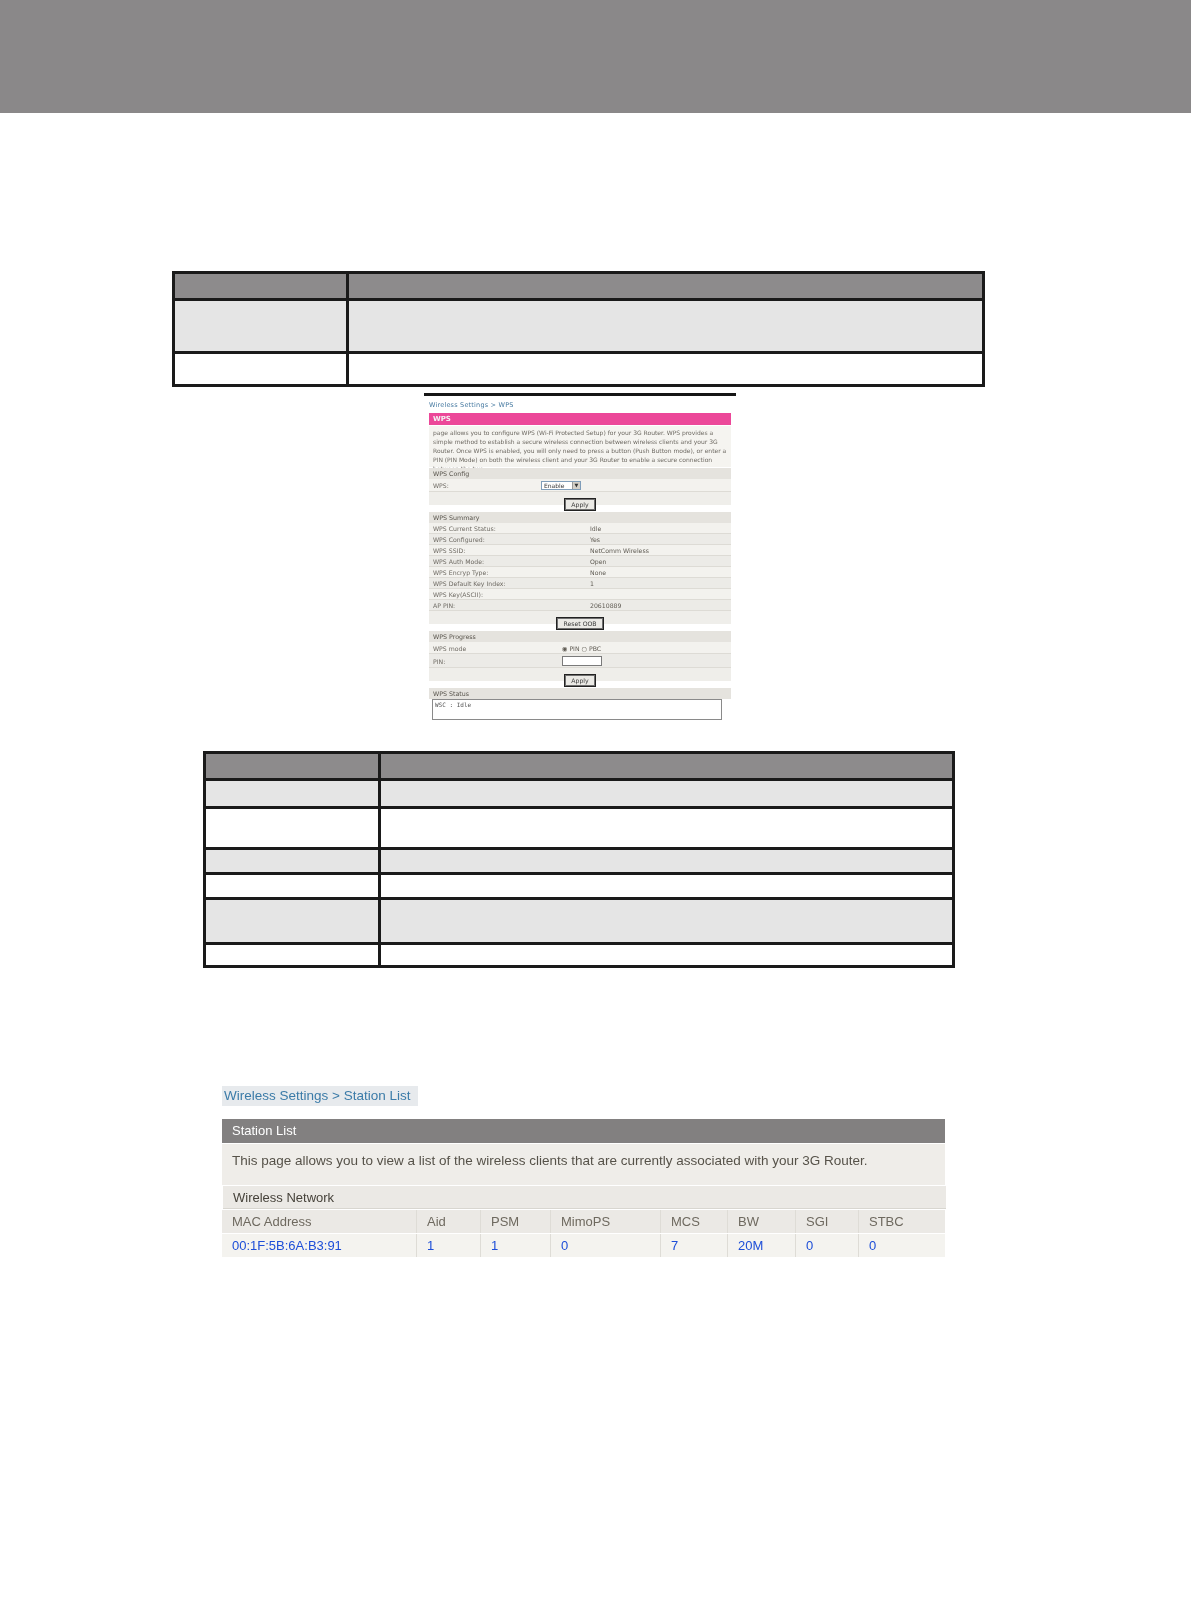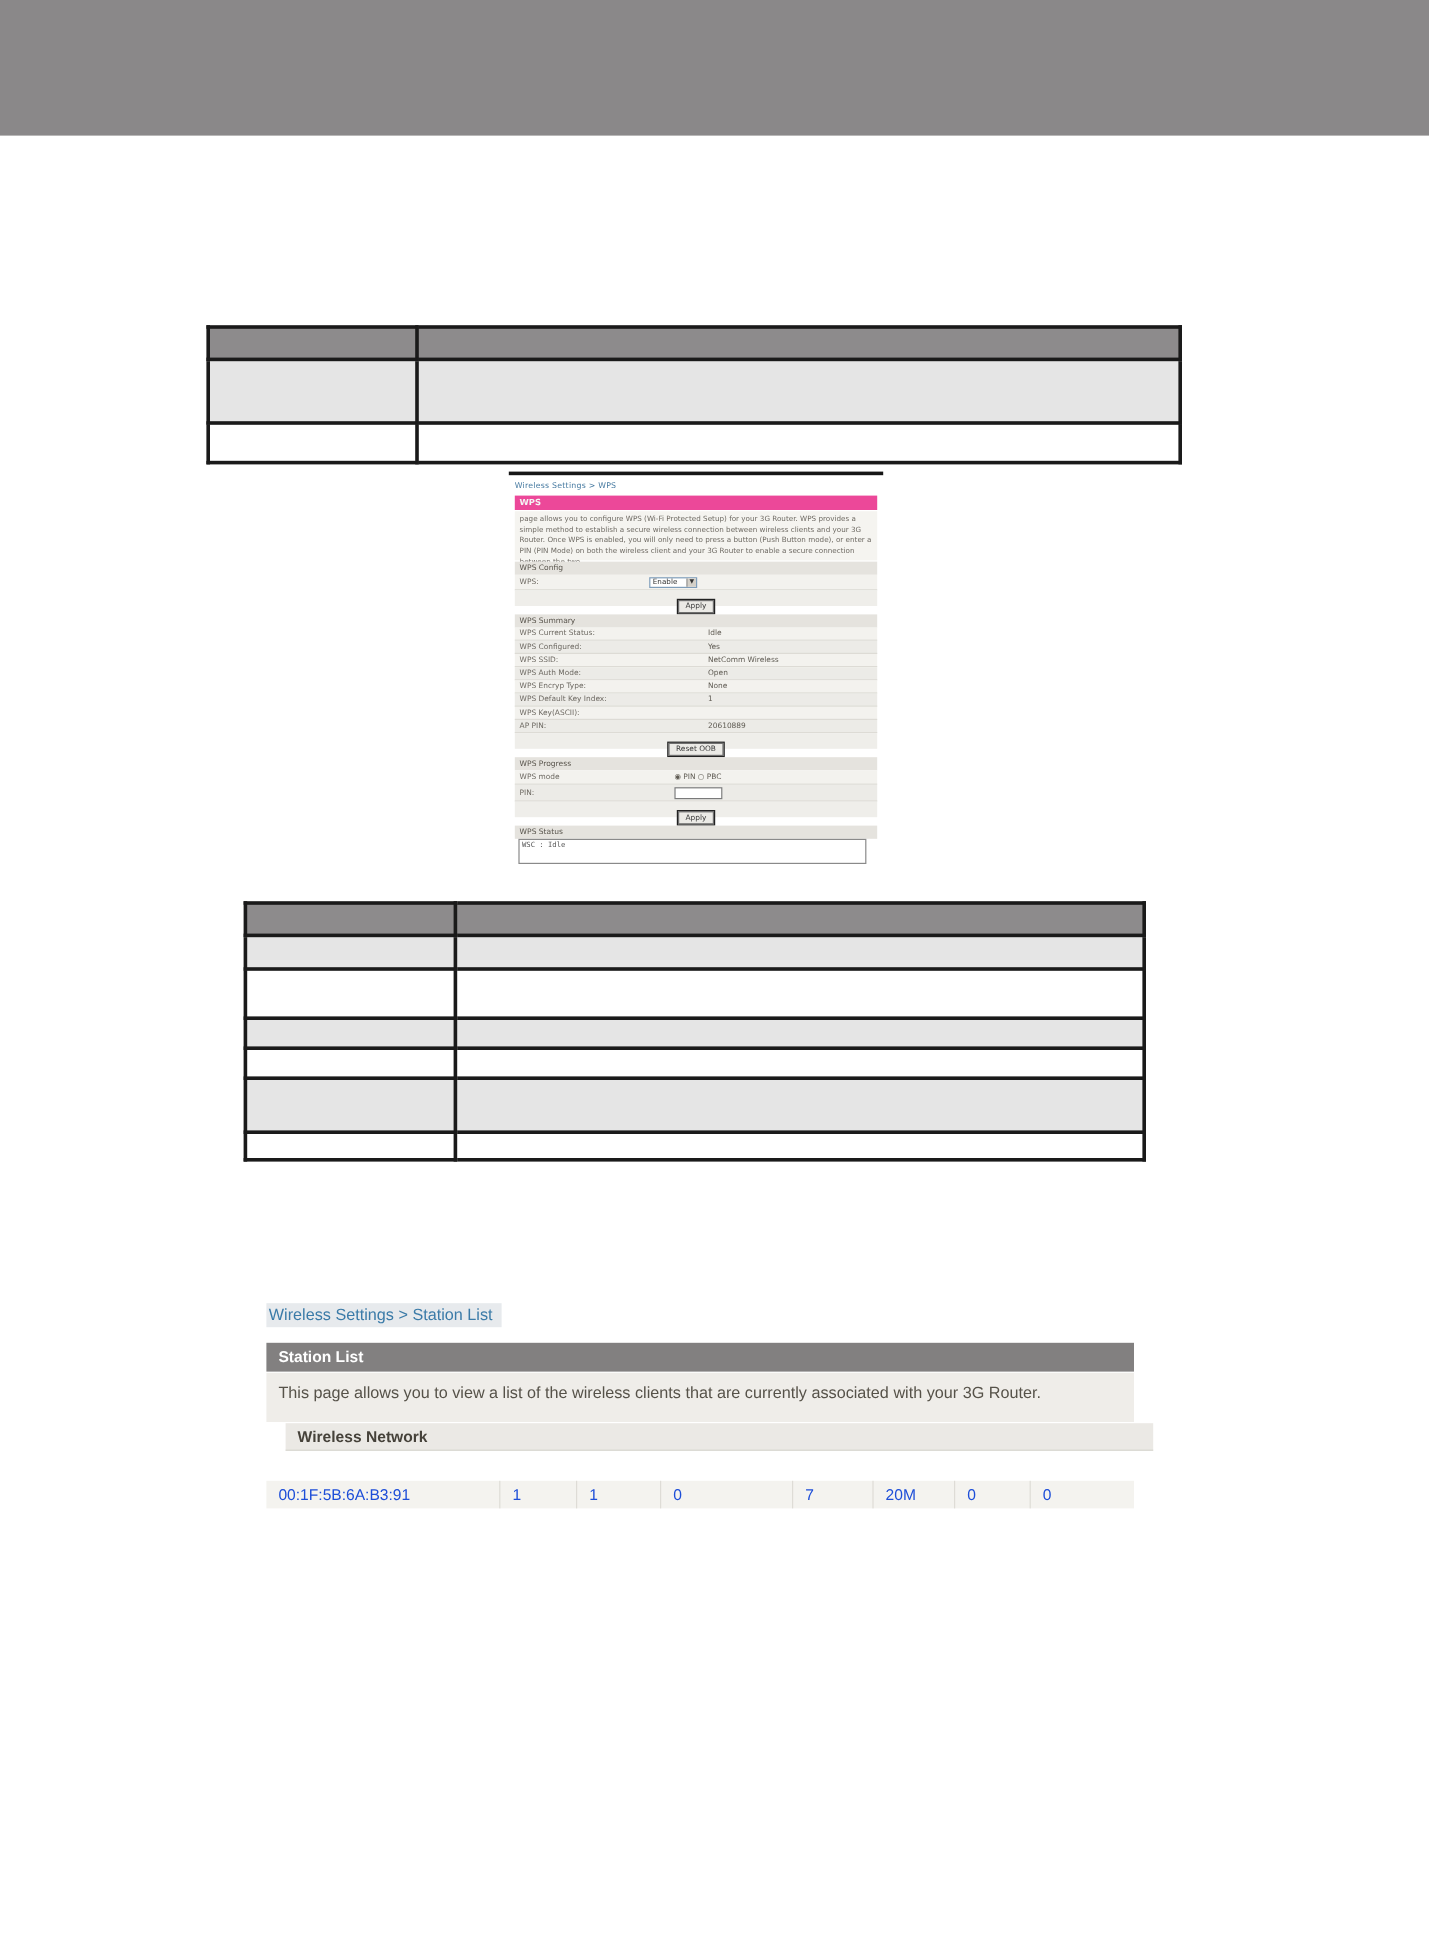--- a/index.html
+++ b/index.html
@@ -42,25 +42,25 @@
   .mini-input { position:absolute; left:133px; top:2px; width:40px; height:10px; background:#fff; border:1px solid #7a7a7a; }
   .radio-group { position:absolute; left:133px; top:50%; transform:translateY(-50%); font-size:6.2px; color:#5f5b53; }
   .mini-textarea { position:absolute; left:8px; top:306px; width:290px; height:21px; background:#fff;
                    border:1px solid #8a8a8a; font-size:6px; color:#555; padding:1px 2px;
                    font-family:"DejaVu Sans Mono", monospace; resize:none; }
 
   
   .sl-crumb { position:absolute; left:222px; top:1086px; font-size:13.5px; color:#3b7ba8;
               background:#e7eaed; padding:2px 8px 3px 2px; }
   .sl-header { position:absolute; left:222px; top:1119px; width:723px; height:24px; background:#828080;
-               color:#ffffff; font-size:13px; font-weight:bold; line-height:24px; padding-left:10px; }
+               color:#ffffff; font-size:13px; font-weight:normal; line-height:24px; padding-left:10px; }
   .sl-desc { position:absolute; left:222px; top:1144px; width:723px; height:41px; background:#efede9;
              color:#565249; font-size:13.5px; padding:9px 10px 0 10px; }
-  .sl-sub { position:absolute; left:238px; top:1186px; width:723px; height:23px; background:#ebe9e5;
-            color:#46423a; font-size:13px; font-weight:bold; line-height:23px; padding-left:10px;
+  .sl-sub { position:absolute; left:223px; top:1186px; width:723px; height:23px; background:#ebe9e5;
+            color:#46423a; font-size:13px; font-weight:normal; line-height:23px; padding-left:10px;
             border-bottom:1px solid #d8d6d0; }
   .sl-grid { position:absolute; left:222px; width:723px; height:23px; display:grid;
              grid-template-columns:194px 64px 70px 110px 67px 68px 63px 87px; }
   .sl-grid.cols { top:1210px; background:#ebe9e5; color:#6e695f; }
   .sl-grid.row1 { top:1234px; background:#f4f3ef; color:#1d4ed8; }
   .sl-grid > div { font-size:13px; line-height:23px; padding-left:10px; border-left:1px solid #dedcd6;
                    overflow:hidden; white-space:nowrap; }
   .sl-grid > div:first-child { border-left:none; }
 
   
@@ -206,20 +206,30 @@
       <td></td>
     </tr>
   </tbody>
     </table>
 
   <div class="sl-crumb">Wireless Settings &gt; Station List</div>
   <div class="sl-header">Station List</div>
   <div class="sl-desc">This page allows you to view a list of the wireless clients that are currently associated with your 3G Router.</div>
   <div class="sl-sub">Wireless Network</div>
 
+  <div class="sl-grid cols">
+    <div>MAC Address</div>
+    <div>Aid</div>
+    <div>PSM</div>
+    <div>MimoPS</div>
+    <div>MCS</div>
+    <div>BW</div>
+    <div>SGI</div>
+    <div>STBC</div>
+  </div>
   <div class="sl-grid row1">
     <div>00:1F:5B:6A:B3:91</div>
     <div>1</div>
     <div>1</div>
     <div>0</div>
     <div>7</div>
     <div>20M</div>
     <div>0</div>
     <div>0</div>
   </div>

